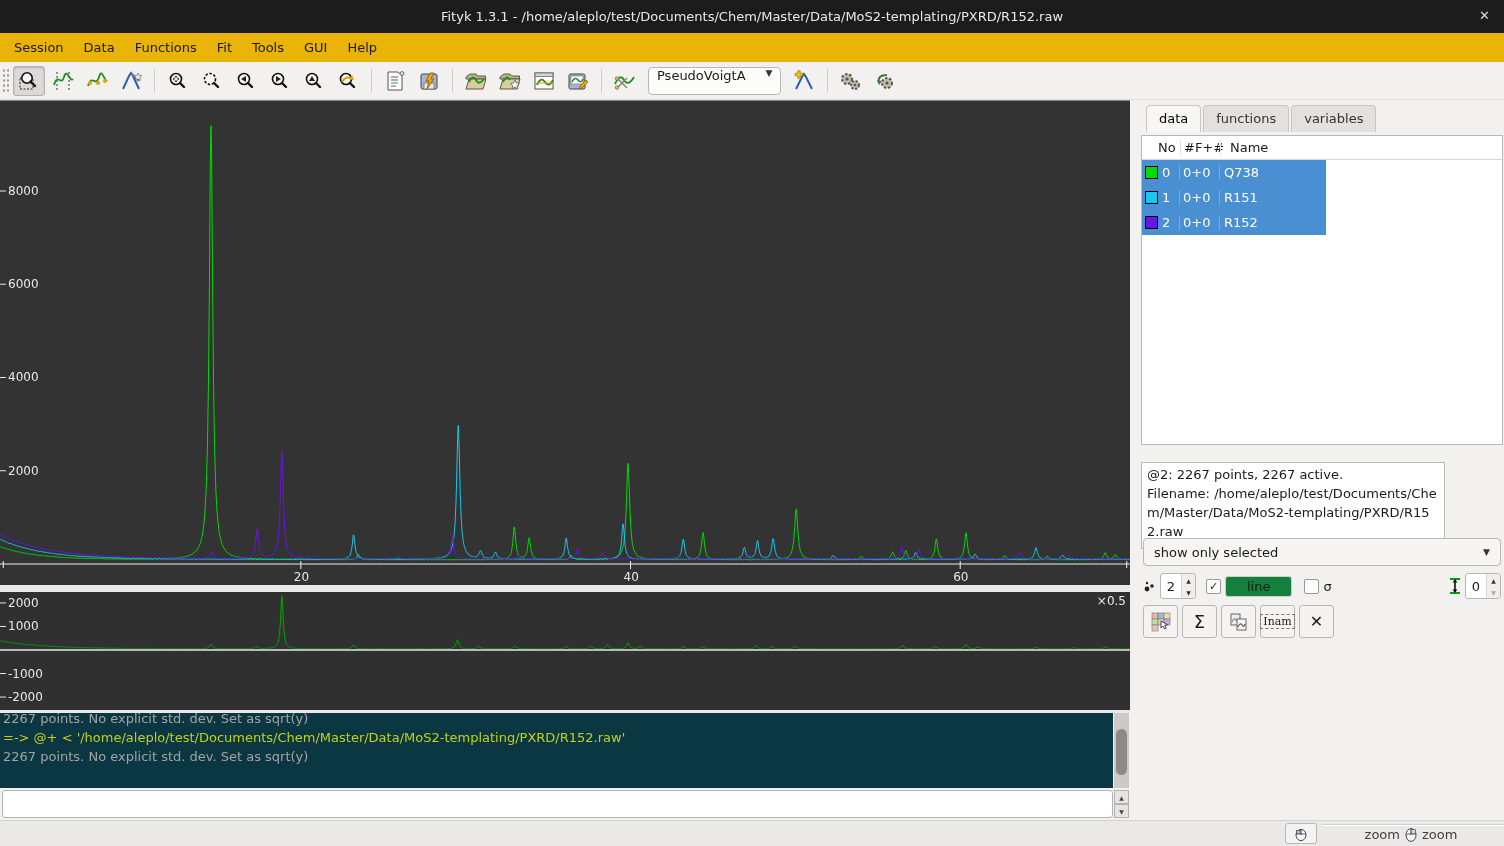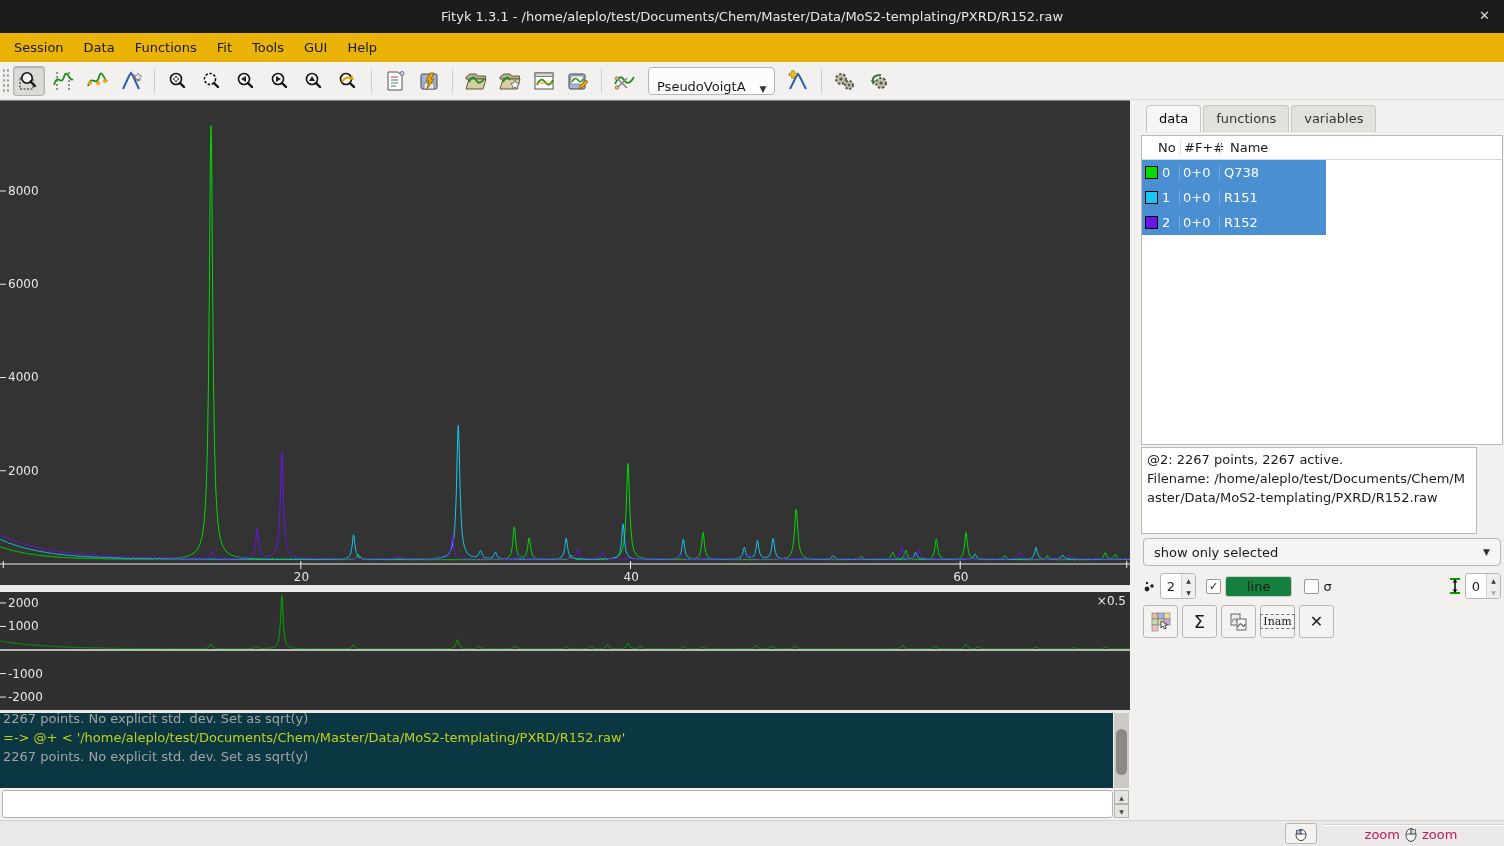--- a/index.html
+++ b/index.html
@@ -21,21 +21,21 @@
   
   .toolbar { position:absolute; left:0; top:62px; width:1504px; height:38px; background:#f2f1f0;
     display:flex; align-items:center; border-bottom:1px solid #e0dedb; }
   .tb-handle { width:7px; height:26px; margin:0 3px 0 2px;
     background-image:radial-gradient(circle,#9a9a96 1px,transparent 1.3px); background-size:4px 5px; }
   .tb-btn { width:32px; height:30px; display:flex; align-items:center; justify-content:center;
     border:1px solid transparent; border-radius:3px; margin:0 1px; }
   .tb-btn.pressed { background:#dcdad7; border:1px solid #b4b2ae; box-shadow:inset 0 1px 2px rgba(0,0,0,.18); }
   .tb-sep { width:1px; height:24px; background:#cfcdc9; margin:0 6px; }
   .tb-combo { height:28px; background:#fcfcfb; border:1px solid #b8b6b2; border-radius:4px;
-    display:flex; align-items:flex-end; padding:0 8px; margin:0 6px; }
+    display:flex; align-items:flex-start; padding:0 8px; margin:0 6px;gap:6px; }
   .tb-combo .arrow { margin-left:14px; font-size:9px; color:#333; }
   
   .plot-main { position:absolute; left:0; top:100px; width:1130px; height:485px; background:#333333;
     border-top:1px solid #888; }
   .plot-aux { position:absolute; left:0; top:592px; width:1130px; height:118px; background:#303030; }
   .sash1 { position:absolute; left:0; top:585px; width:1130px; height:7px; background:#eceae8; }
   .sash2 { position:absolute; left:0; top:710px; width:1130px; height:3px; background:#eceae8; }
   
   .console { position:absolute; left:0; top:713px; width:1113px; height:75px; background:#0b3742;
     overflow:hidden; padding:0 3px; }
@@ -49,40 +49,40 @@
   .cmd-input { position:absolute; left:2px; top:1px; width:1111px; height:28px; background:#ffffff;
     border:1px solid #b4b2ae; border-radius:3px; font-family:inherit; font-size:13px; padding:0 6px; }
   .spinbtn { position:absolute; left:1114px; width:15px; height:14px; background:#e6e4e1;
     border:1px solid #b4b2ae; font-size:6px; color:#444; display:flex; align-items:center; justify-content:center; }
   
   .statusbar { position:absolute; left:0; top:820px; width:1504px; height:26px; background:#ebe9e7;
     border-top:1px solid #d5d3d0; }
   .sb-btn { position:absolute; left:1285px; top:2px; width:32px; height:21px; background:#f4f3f1;
     border:1px solid #b9b7b3; border-radius:3px; display:flex; align-items:center; justify-content:center; }
   .sb-line { position:absolute; left:1322px; top:3px; width:182px; height:1px; background:#d2d0cc; box-shadow:0 1px 0 #fff; }
-  .sb-hint { position:absolute; left:1322px; top:5px; width:178px; display:flex; align-items:center; justify-content:center; gap:4px; color:#be185d; }
+  .sb-hint { position:absolute; left:1322px; top:5px; width:178px; display:flex; align-items:center; justify-content:center; gap:4px; color:#404040; }
   
   .sidebar { position:absolute; left:1140px; top:100px; width:364px; height:720px; background:#f2f1f0; }
   .tabs { position:absolute; left:6px; top:5px; display:flex; }
   .tab { padding:5px 12px 6px; border:1px solid #c8c6c2; border-bottom:none; background:#e3e1de;
     border-radius:4px 4px 0 0; margin-right:2px; color:#333; }
   .tab.active { background:#f7f6f4; color:#000; position:relative; z-index:2; }
   .dtable { position:absolute; left:1px; top:35px; width:362px; height:310px; background:#ffffff;
     border:1px solid #bab8b4; overflow:hidden; }
   .dt-head { display:flex; height:24px; border-bottom:1px solid #d8d6d2; align-items:center; }
   .dt-head .c1 { width:38px; padding-left:16px; }
   .dt-head .c2 { width:40px; border-left:1px solid #e2e0dc; padding-left:3px; }
   .dt-head .c3 { width:106px; border-left:1px solid #e2e0dc; padding-left:9px; }
   .dt-row { display:flex; height:25px; align-items:center; width:184px; }
   .dt-row.sel { background:#4a8fd2; color:#ffffff; }
   .swatch { width:13px; height:13px; border:1px solid #000; margin:0 4px 0 3px; flex:none; }
   .dt-row .no { width:17px; }
   .dt-row .ff { width:40px; border-left:1px solid rgba(255,255,255,.25); padding-left:3px; }
   .dt-row .nm { width:106px; border-left:1px solid rgba(255,255,255,.25); padding-left:4px; }
-  .infobox { position:absolute; left:1px; top:347px; width:336px; height:87px; background:#ffffff;
+  .infobox { position:absolute; left:1px; top:362px; width:304px; height:87px; background:#ffffff;
     border:1px solid #bab8b4; padding:2px 5px; line-height:19px; }
   .showsel { position:absolute; left:3px; top:438px; width:358px; height:28px; background:#f6f5f3;
     border:1px solid #b8b6b2; border-radius:4px; display:flex; align-items:center; padding:0 10px; }
   .showsel .arrow { margin-left:auto; font-size:9px; color:#333; }
   .ctl-row { position:absolute; left:3px; top:472px; width:358px; height:28px; display:flex; align-items:center; }
   .spinner { display:flex; height:26px; border:1px solid #b8b6b2; border-radius:3px; background:#fff; overflow:hidden; }
   .spinner .val { width:20px; display:flex; align-items:center; justify-content:center; }
   .spinner .arrows { width:14px; display:flex; flex-direction:column; border-left:1px solid #d8d6d2; }
   .spinner .arrows div { flex:1; display:flex; align-items:center; justify-content:center; font-size:6px; color:#333; background:#efeeec; }
   .spinner .arrows div.dis { color:#aaa; }

